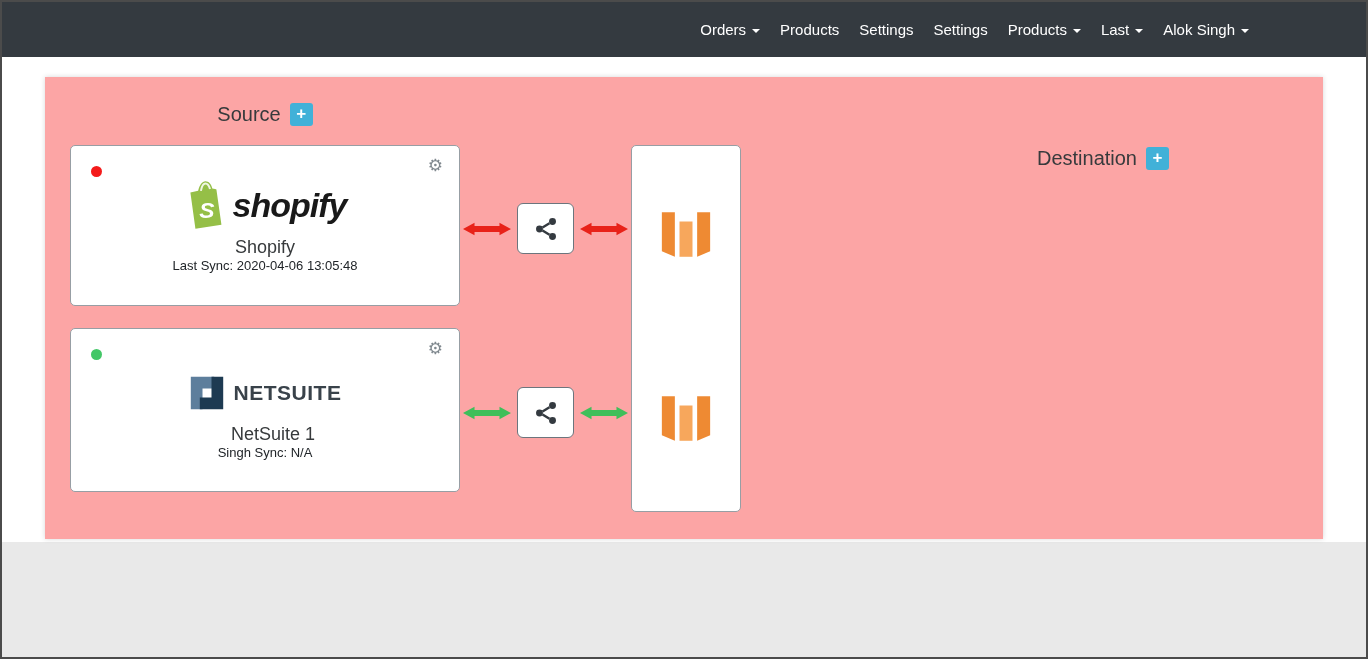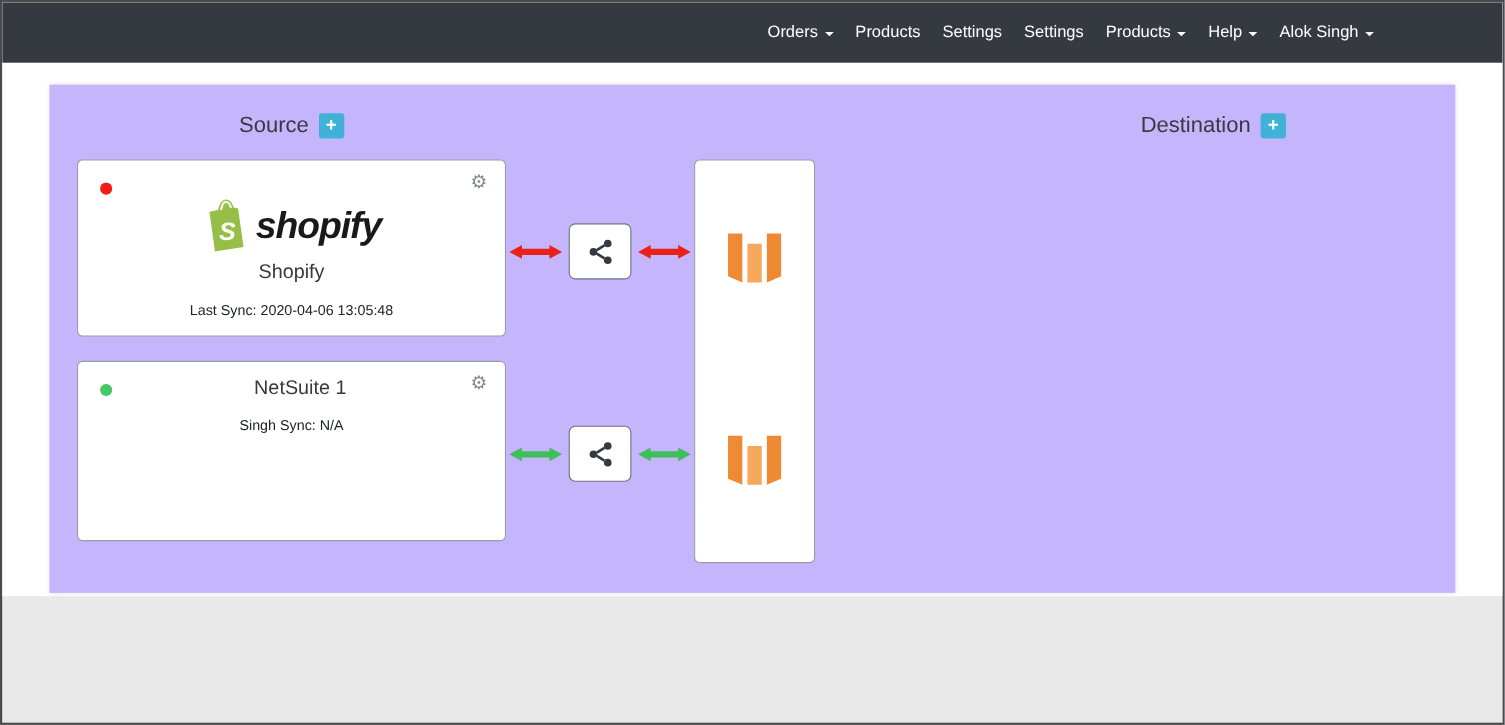--- a/index.html
+++ b/index.html
@@ -13,42 +13,42 @@
   
   .navbar { height:55px; background:#343a40; }
   .nav-inner { width:1150px; height:100%; margin:0 auto; display:flex; align-items:center; }
   .brand { display:flex; align-items:center; gap:9px; text-decoration:none; cursor:pointer; }
   .brand-text { color:#ffffff; font-size:22px; letter-spacing:.3px; }
   .nav-links { margin-left:auto; display:flex; align-items:center; }
   .nav-item { color:#ffffff; font-size:15px; text-decoration:none; padding:6px 10px; display:flex; align-items:center; gap:6px; cursor:pointer; white-space:nowrap; }
   .caret { width:0; height:0; border-left:4px solid transparent; border-right:4px solid transparent; border-top:4px solid #ffffff; margin-top:2px; }
 
   
-  .board { position:relative; margin:20px 43px 0; height:462px; background:#c4b5fd; box-shadow:0 0 5px rgba(0,0,0,.16); }
+  .board { position:relative; margin:20px 43px 0; height:462px; background:#fca5a5; box-shadow:0 0 5px rgba(0,0,0,.16); }
 
   .col-header { position:absolute; top:26px; display:flex; align-items:center; justify-content:center; gap:9px; font-size:20px; color:#373a3c; }
   .src-header { left:25px; width:390px; }
-  .dest-header { right:154px; }
+  .dest-header { right:154px;margin-top:44px; }
   .plus-btn { width:23px; height:23px; background:#41b1d8; color:#fff; border:none; border-radius:3px; font-size:17px; font-weight:bold; line-height:1; display:flex; align-items:center; justify-content:center; cursor:pointer; padding-bottom:2px; }
 
   .src-card { position:absolute; left:25px; width:390px; background:#fff; border:1px solid #979ea4; border-radius:5px; display:flex; flex-direction:column; align-items:center; }
   .card-1 { top:68px; height:161px; }
   .card-2 { top:251px; height:164px; }
   .dot { position:absolute; left:20px; top:20px; width:11px; height:11px; border-radius:50%; }
   .dot-red { background:#f41b1b; }
   .dot-green { background:#43c767; }
   .gear { position:absolute; right:16px; top:9px; background:none; border:none; font-size:17px; color:#80898f; cursor:pointer; }
   .logo-row { display:flex; align-items:center; justify-content:center; }
   .card-1 .logo-row { margin-top:34px; }
   .card-2 .logo-row { margin-top:46px; }
   .shopify-word { font-size:34px; font-weight:bold; font-style:italic; color:#191919; letter-spacing:-1px; margin-left:7px; }
   .ns-word { font-size:21px; font-weight:bold; color:#39424a; letter-spacing:.5px; margin-left:9px; }
   .src-name { font-size:18px; color:#373a3c; margin-top:7px; }
   .card-2 .src-name { margin-top:13px;margin-left:16px; }
-  .src-sync { font-size:13px; color:#212529; margin-top:16px; }
+  .src-sync { font-size:13px; color:#212529; margin-top:0; }
 
   .share-box { position:absolute; left:472px; width:57px; height:51px; background:#fff; border:1px solid #6c757d; border-radius:6px; display:flex; align-items:center; justify-content:center; cursor:pointer; color:#343a40; }
   .share-1 { top:126px; }
   .share-2 { top:310px; }
 
   .arrow { position:absolute; width:48px; height:16px; }
   .arrow-red { color:#e82219; }
   .arrow-green { color:#3fbf5a; }
   .a1 { left:418px; top:144px; }
   .a2 { left:535px; top:144px; }
@@ -80,21 +80,21 @@
               <span>Settings</span>
             </a>
           <a class="nav-item">
               <span>Settings</span>
             </a>
           <a class="nav-item">
               <span>Products</span>
               <span class="caret"></span>
             </a>
           <a class="nav-item">
-              <span>Help</span>
+              <span>Last</span>
               <span class="caret"></span>
             </a>
           <a class="nav-item">
               <span>Alok Singh</span>
               <span class="caret"></span>
             </a>
         </nav>
       </div>
     </header>
 
@@ -121,20 +121,27 @@
           </svg>
           <span class="shopify-word">shopify</span>
         </div>
         <div class="src-name">Shopify</div>
         <div class="src-sync">Last Sync: 2020-04-06 13:05:48</div>
       </section>
 
       <section class="src-card card-2">
         <span class="dot dot-green"></span>
         <button class="gear">⚙</button>
+        <div class="logo-row">
+          <svg width="36" height="36" viewBox="0 0 40 40">
+            <path d="M2 2 H28 V15 H15 V38 H2 Z" fill="#5d7e9c"></path>
+            <path d="M38 38 H12 V25 H25 V2 H38 Z" fill="#1d3a52"></path>
+          </svg>
+          <span class="ns-word">NETSUITE</span>
+        </div>
         <div class="src-name">NetSuite 1</div>
         <div class="src-sync">Singh Sync: N/A</div>
       </section>
 
       <svg class="arrow arrow-red a1" viewBox="0 0 50 16">
           <polygon fill="currentColor" points="0,8 12,1.5 12,5 38,5 38,1.5 50,8 38,14.5 38,11 12,11 12,14.5"></polygon>
         </svg>
       <div class="share-box share-1">
         <svg width="26" height="26" viewBox="0 0 24 24">
           <circle cx="18" cy="5" r="3.2" fill="currentColor"></circle>

